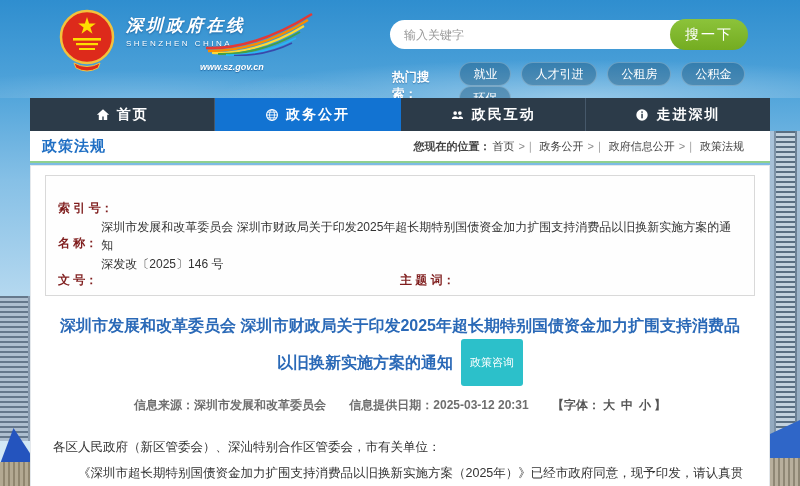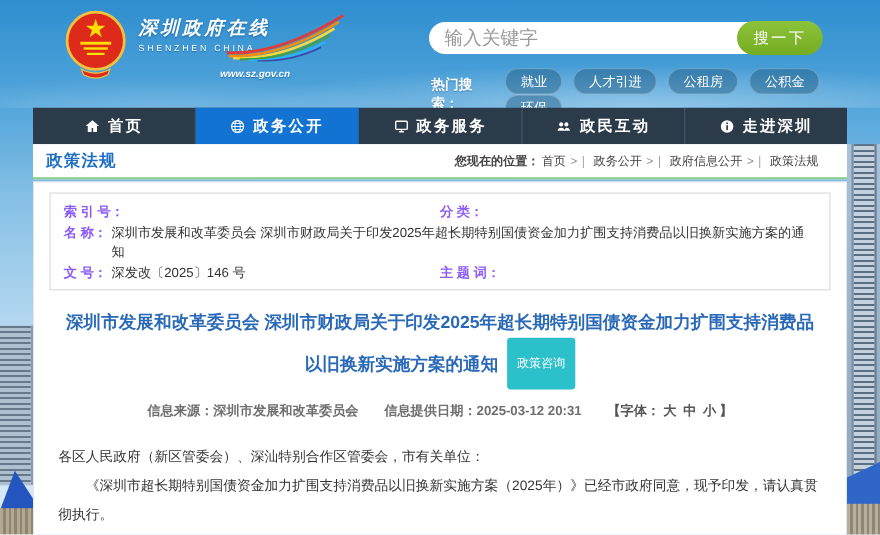--- a/index.html
+++ b/index.html
@@ -15,21 +15,21 @@
     background:radial-gradient(65% 120% at 72% 100%, rgba(255,255,255,.38), transparent 70%),
                radial-gradient(45% 100% at 18% 110%, rgba(255,255,255,.22), transparent 70%); }
   .logo-wrap { position:absolute; top:8px; left:58px; display:flex; align-items:flex-start; }
   .logo-text { position:relative; margin-left:10px; margin-top:6px; width:170px; }
   .site-name { color:#fff; font-weight:bold; font-size:17px; letter-spacing:3px; text-shadow:0 1px 2px rgba(0,60,120,.5); font-style:italic; }
   .site-name-en { color:#fff; font-size:8px; letter-spacing:2.5px; margin-top:2px; text-shadow:0 1px 1px rgba(0,60,120,.5); }
   .site-url { color:#fff; font-size:9px; font-style:italic; font-weight:bold; margin-top:14px; margin-left:38px; text-shadow:0 1px 1px rgba(0,60,120,.5);padding-left:36px; }
   .swoosh { position:absolute; top:-4px; left:78px; }
   .search-area { position:absolute; top:20px; left:390px; width:360px; height:30px; }
   .search-input { position:absolute; left:0; top:0; width:300px; height:29px; border:none; border-radius:15px 0 0 15px;
-    padding:0 14px; font-size:17px; color:#333; outline:none; background:#fff; font-family:inherit; }
+    padding:0 14px; font-size:12px; color:#333; outline:none; background:#fff; font-family:inherit; }
   .search-input::placeholder { color:#999; }
   .search-btn { position:absolute; left:280px; top:-1px; width:78px; height:31px; border:none; border-radius:16px;
     background:linear-gradient(180deg,#8cc33a,#74ac21); color:#fff; font-size:14px; letter-spacing:2px; cursor:pointer; font-family:inherit; }
   .hot-row { position:absolute; top:62px; left:392px; display:flex; align-items:center; }
   .hot-label { color:#fff; font-size:12.5px; font-weight:bold; text-shadow:0 1px 1px rgba(0,60,120,.4); margin-right:8px; }
   .hot-tag { display:inline-block; background:rgba(25,80,120,.42); border:1px solid rgba(255,255,255,.25);
     color:#fff; font-size:12px; padding:2.5px 13px; border-radius:12px; margin-right:10px; cursor:pointer; white-space:nowrap; }
   
   .nav { position:absolute; top:98px; left:30px; width:740px; height:33px; display:flex; background:#2c3b49; }
   .nav-item { flex:1; display:flex; align-items:center; justify-content:center; color:#fff; font-size:14px;
@@ -65,21 +65,21 @@
     background:repeating-linear-gradient(90deg,#b3a992 0 3px,#90866f 3px 5px); }
   
   .panel { position:absolute; top:165px; left:30px; width:740px; bottom:0; background:#fff;
     border:1px solid #e4e8ec; border-bottom:none; }
   .meta-box { margin:9px 14px 0 14px; border:1px solid #d9d9d9; background:#fefefe; padding:7px 12px 6px 12px;
     font-size:12px; line-height:18.5px; }
   .meta-row { display:flex; }
   .meta-cell { display:flex; }
   .meta-cell.half { width:50%; }
   .meta-cell.full { width:100%; }
-  .meta-label { font-weight:bold; color:#8b5cf6; white-space:nowrap; }
+  .meta-label { font-weight:bold; color:#7f1d1d; white-space:nowrap;margin-top:16px; }
   .meta-value { color:#333; margin-left:4px; }
   .title-zone { text-align:center; padding:16px 28px 0 28px; }
   .article-title { display:inline; color:#2a69b7; font-size:16px; font-weight:bold; line-height:27px; }
   .policy-badge { display:inline-block; background:#2cc0ca; color:#fff; font-size:11px; padding:16px 9px;
     border-radius:3px; margin-left:8px; vertical-align:2px; cursor:pointer; }
   .info-line { text-align:center; margin-top:11px; font-size:12px; color:#6e6e6e; font-weight:bold; }
   .info-line .seg { margin:0 10px; }
   .font-ctrl { color:#555; }
   .font-size-btn { cursor:pointer; margin:0 3px; color:#555; }
   .article-body { padding:20px 22px 0 22px; font-size:12.5px; color:#333; line-height:2.1; }
@@ -145,29 +145,20 @@
         <svg width="14" height="14" viewBox="0 0 16 16">
           <circle cx="8" cy="8" r="6.2" fill="none" stroke="#fff" stroke-width="1.3"></circle>
           <ellipse cx="8" cy="8" rx="2.8" ry="6.2" fill="none" stroke="#fff" stroke-width="1"></ellipse>
           <path d="M1.8 8h12.4M2.7 4.8h10.6M2.7 11.2h10.6" stroke="#fff" stroke-width="1" fill="none"></path>
         </svg>
       </span>
       <span>政务公开</span>
     </div>
     <div class="nav-item">
       <span class="nav-icon">
-        <svg width="14" height="14" viewBox="0 0 16 16">
-          <rect x="2" y="2.5" width="12" height="8.5" rx="1" fill="none" stroke="#fff" stroke-width="1.4"></rect>
-          <path d="M5.5 13.5h5M8 11v2.5" stroke="#fff" stroke-width="1.4" fill="none"></path>
-        </svg>
-      </span>
-      <span>政务服务</span>
-    </div>
-    <div class="nav-item">
-      <span class="nav-icon">
         <svg width="15" height="14" viewBox="0 0 16 16">
           <circle cx="5.3" cy="5.8" r="2.1" fill="#fff"></circle>
           <circle cx="10.7" cy="5.8" r="2.1" fill="#fff"></circle>
           <path d="M1.6 12.5c0-2.1 1.9-3.2 3.7-3.2s3.7 1.1 3.7 3.2zM8.6 12.5c.3-1.8 1.4-3.2 2.4-3.2 1.8 0 3.4 1.1 3.4 3.2z" fill="#fff"></path>
         </svg>
       </span>
       <span>政民互动</span>
     </div>
     <div class="nav-item">
       <span class="nav-icon">
@@ -201,24 +192,20 @@
 </div>
 
 <div class="panel">
 
   <div class="meta-box">
     <div class="meta-row">
       <div class="meta-cell half">
         <span class="meta-label">索 引 号：</span>
         <span class="meta-value"></span>
       </div>
-      <div class="meta-cell half">
-        <span class="meta-label">分 类：</span>
-        <span class="meta-value"></span>
-      </div>
     </div>
     <div class="meta-row">
       <div class="meta-cell full">
         <span class="meta-label">名 称：</span>
         <span class="meta-value">深圳市发展和改革委员会 深圳市财政局关于印发2025年超长期特别国债资金加力扩围支持消费品以旧换新实施方案的通知</span>
       </div>
     </div>
     <div class="meta-row">
       <div class="meta-cell half">
         <span class="meta-label">文 号：</span>

